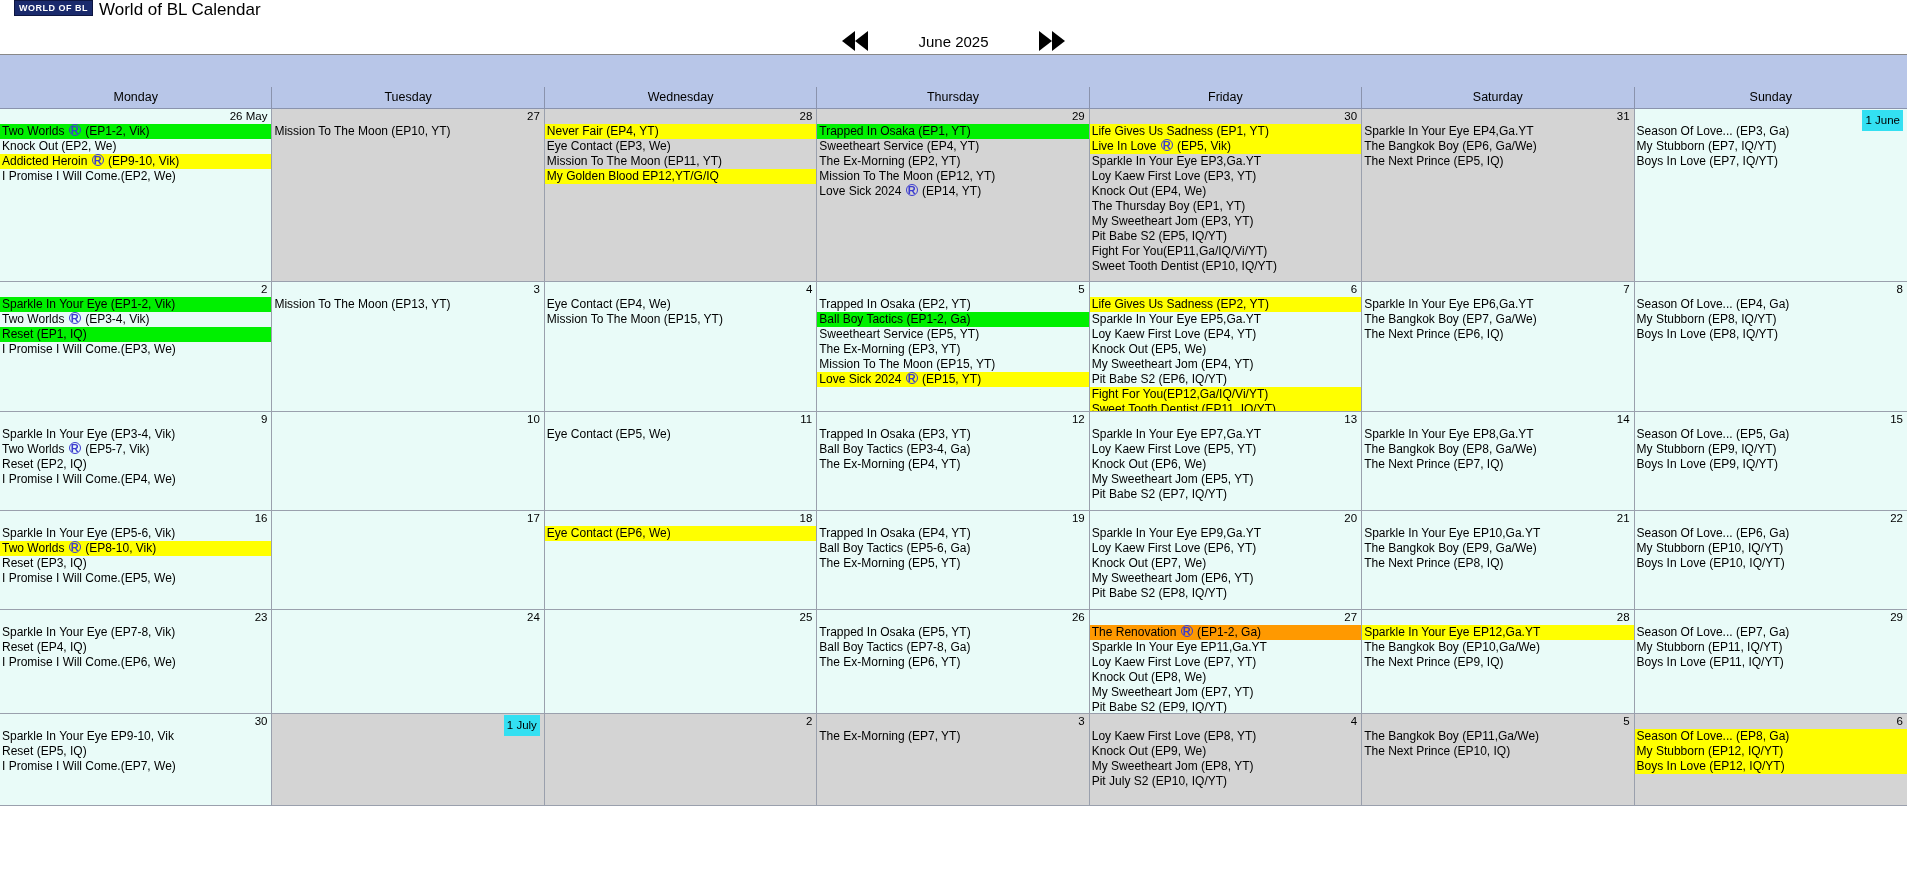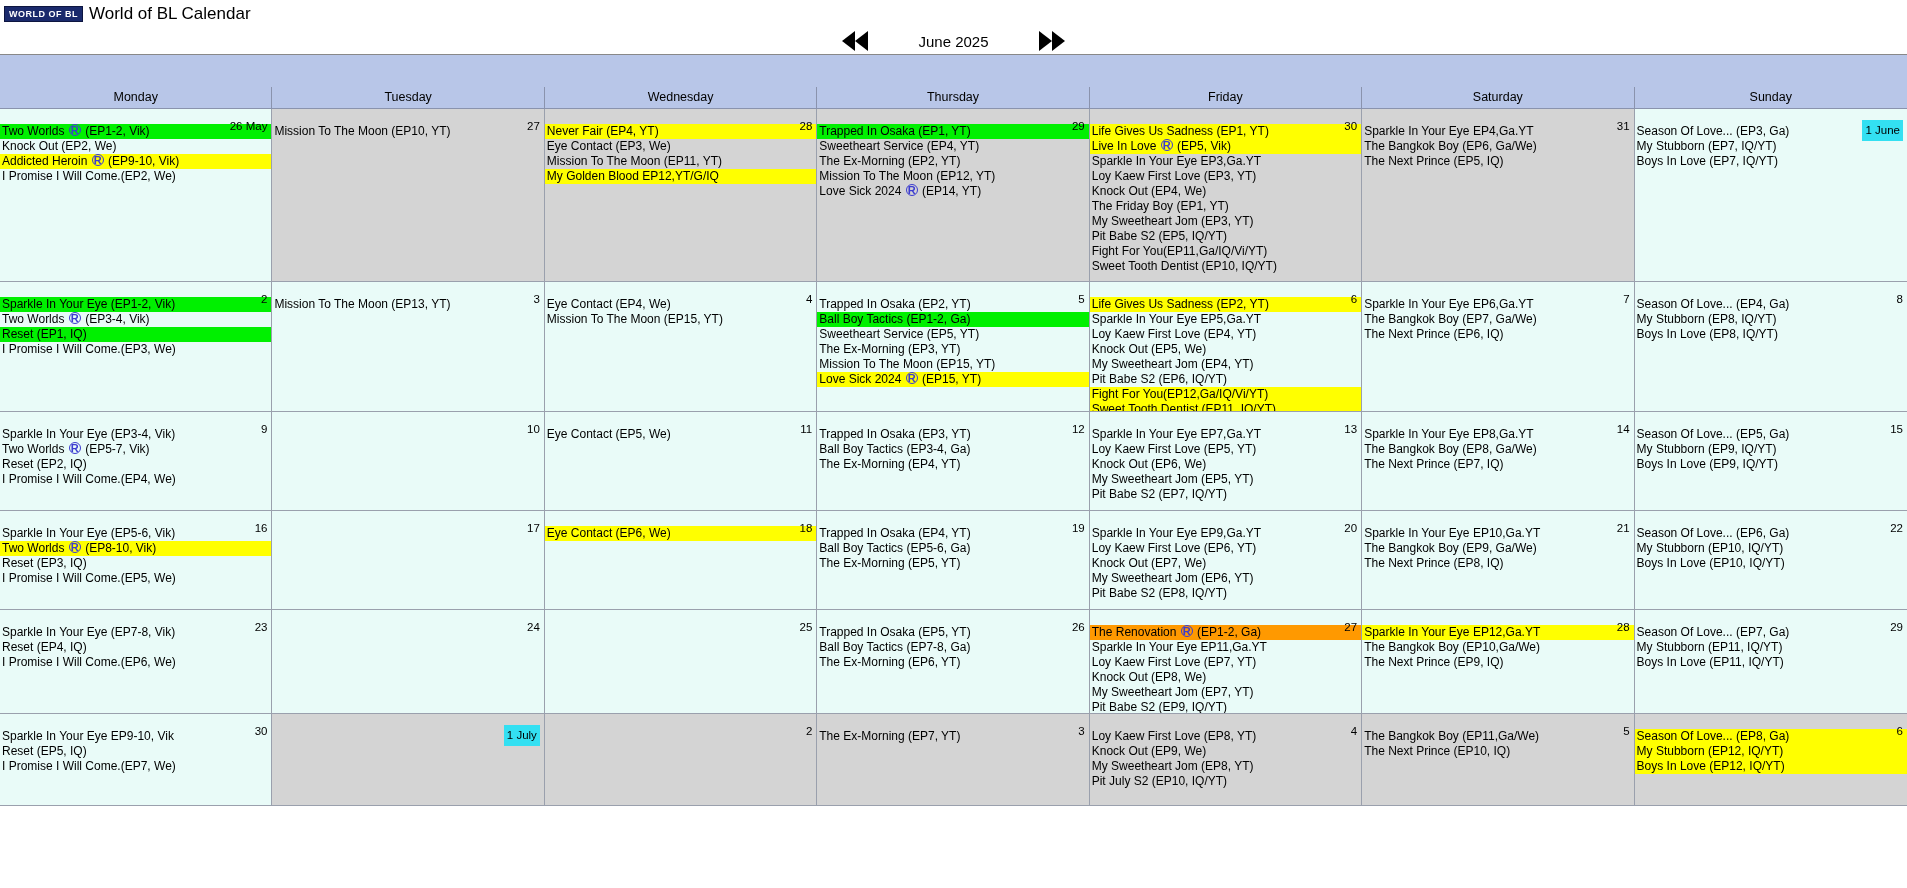--- a/index.html
+++ b/index.html
@@ -13,23 +13,23 @@
     height: 888px;
     position: relative;
     overflow: hidden;
     background: #ffffff;
   }
 
   
   .titlebar {
     height: 28px;
     display: flex;
-    align-items: center;
+    align-items: flex-start;
     gap: 6px;
-    padding-left: 4px;
+    padding-left: 14px;
     background: #ffffff;
     border-bottom: 1px solid #ffffff;
   }
   .logo {
     background: #1a2a6c;
     color: #ffffff;
     font-size: 9px;
     font-weight: bold;
     letter-spacing: 0.5px;
     padding: 2px 4px;
@@ -112,21 +112,21 @@
     background: #e9fbf8;
     padding: 0;
     overflow: hidden;
   }
   .day:nth-child(7n) { border-right: none; }
   .day.gray { background: #d4d4d4; }
   .day.white { background: #e9fbf8; }
 
   .daynum {
     position: absolute;
-    top: 11px; right: 4px;
+    top: 1px; right: 4px;
     font-size: 11.5px;
     color: #000;
     line-height: 13px;
   }
   .daynum.badge {
     background: #33e0f2;
     padding: 4px 3px;
     color: #000;
   }
   .events {
@@ -234,21 +234,21 @@
             </div>
           </div>
           <div class="day gray">
             <div class="daynum">30</div>
             <div class="events">
               <div class="ev yellow">Life Gives Us Sadness (EP1, YT)</div>
               <div class="ev yellow">Live In Love <span class="rmark">R</span> (EP5, Vik)</div>
               <div class="ev ">Sparkle In Your Eye EP3,Ga.YT</div>
               <div class="ev ">Loy Kaew First Love (EP3, YT)</div>
               <div class="ev ">Knock Out (EP4, We)</div>
-              <div class="ev ">The Friday Boy (EP1, YT)</div>
+              <div class="ev ">The Thursday Boy (EP1, YT)</div>
               <div class="ev ">My Sweetheart Jom (EP3, YT)</div>
               <div class="ev ">Pit Babe S2 (EP5, IQ/YT)</div>
               <div class="ev ">Fight For You(EP11,Ga/IQ/Vi/YT)</div>
               <div class="ev ">Sweet Tooth Dentist (EP10, IQ/YT)</div>
             </div>
           </div>
           <div class="day gray">
             <div class="daynum">31</div>
             <div class="events">
               <div class="ev ">Sparkle In Your Eye EP4,Ga.YT</div>

